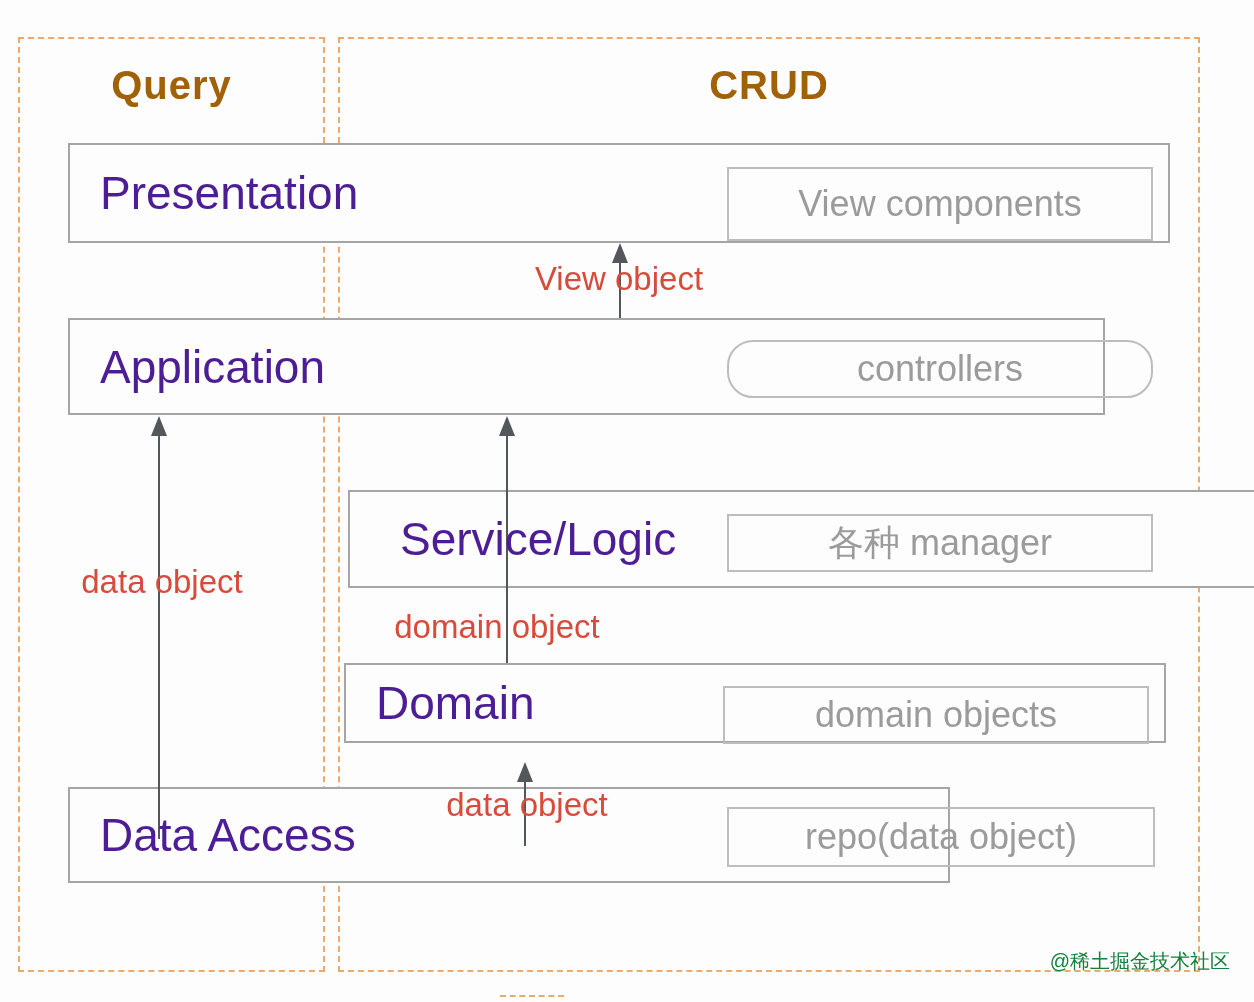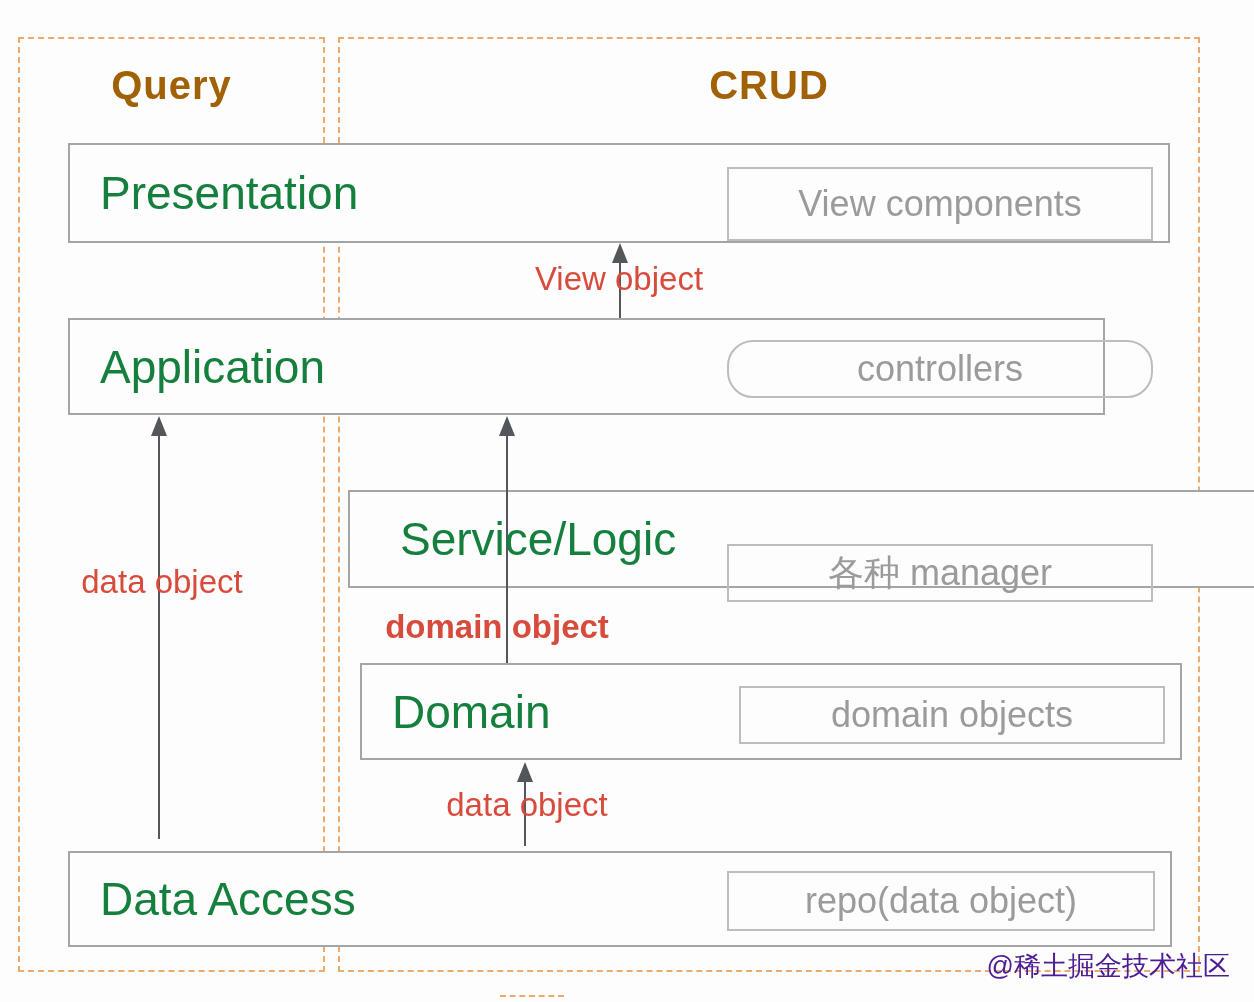--- a/index.html
+++ b/index.html
@@ -13,21 +13,21 @@
   .region-title{
     position:absolute;width:100%;text-align:center;top:24px;
     font-size:40px;font-weight:bold;color:#a16207;letter-spacing:1px;
   }
   
   .layer{
     position:absolute;background:#fdfdfd;border:2px solid #a5a5a5;
     box-sizing:border-box;display:flex;align-items:center;
   }
   .layer-label{
-    font-size:46px;color:#15803d;padding-left:30px;white-space:nowrap;
+    font-size:46px;color:#4c1d95;padding-left:30px;white-space:nowrap;
     position:relative;z-index:6;
   }
   .component{
     position:absolute;border:2px solid #bdbdbd;box-sizing:border-box;
     display:flex;align-items:center;justify-content:center;
     font-size:36px;color:#9b9b9b;background:transparent;white-space:nowrap;
   }
   
   .arrow{position:absolute;z-index:5;}
   .arrow .shaft{position:absolute;width:2px;background:#53565a;left:-1px;}
@@ -35,21 +35,21 @@
     position:absolute;left:-8px;width:0;height:0;
     border-left:8px solid transparent;border-right:8px solid transparent;
     border-bottom:20px solid #53565a;
   }
   
   .flow-label{
     position:absolute;transform:translateX(-50%);z-index:7;
     font-size:33px;color:#d84b3c;white-space:nowrap;
   }
   .watermark{
-    position:absolute;font-size:27px;color:#4c1d95;z-index:8;white-space:nowrap;
+    position:absolute;font-size:20px;color:#15803d;z-index:8;white-space:nowrap;
   }
   .dash-fragment{position:absolute;border-top:2px dashed #edaa6e;}
 </style>
 </head>
 <body>
 
 <div id="stage">
 
   <div class="region" style="left:18px;top:37px;width:307px;height:935px;">
     <div class="region-title">Query</div>
@@ -68,33 +68,33 @@
 
   <div class="layer" style="left:68px;top:318px;width:1037px;height:97px;">
     <span class="layer-label">Application</span>
     <div class="component" style="left:657px;top:20px;width:426px;height:58px;border-radius:26px;">
       <span>controllers</span>
     </div>
   </div>
 
   <div class="layer" style="left:348px;top:490px;width:994px;height:98px;padding-left:20px;">
     <span class="layer-label">Service/Logic</span>
-    <div class="component" style="left:377px;top:22px;width:426px;height:58px;margin-top:30px;">
+    <div class="component" style="left:377px;top:22px;width:426px;height:58px;">
       <span>各种 manager</span>
     </div>
   </div>
 
-  <div class="layer" style="left:360px;top:663px;width:822px;height:97px;">
+  <div class="layer" style="left:344px;top:663px;width:822px;height:80px;">
     <span class="layer-label">Domain</span>
     <div class="component" style="left:377px;top:21px;width:426px;height:58px;">
       <span>domain objects</span>
     </div>
   </div>
 
-  <div class="layer" style="left:68px;top:851px;width:1104px;height:96px;">
+  <div class="layer" style="left:68px;top:787px;width:882px;height:96px;">
     <span class="layer-label">Data Access</span>
     <div class="component" style="left:657px;top:18px;width:428px;height:60px;">
       <span>repo(data object)</span>
     </div>
   </div>
 
   <div class="arrow" style="left:620px;top:0;">
     <div class="head" style="top:243px;"></div>
     <div class="shaft" style="top:258px;height:60px;"></div>
   </div>
@@ -109,20 +109,20 @@
     <div class="shaft" style="top:431px;height:232px;"></div>
   </div>
 
   <div class="arrow" style="left:525px;top:0;">
     <div class="head" style="top:762px;"></div>
     <div class="shaft" style="top:777px;height:69px;"></div>
   </div>
 
   <div class="flow-label" style="left:619px;top:260px;">View object</div>
   <div class="flow-label" style="left:162px;top:563px;">data object</div>
-  <div class="flow-label" style="left:497px;top:608px;font-weight:bold;">domain object</div>
+  <div class="flow-label" style="left:497px;top:608px;">domain object</div>
   <div class="flow-label" style="left:527px;top:786px;">data object</div>
 
   <div class="watermark" style="right:24px;top:948px;">@稀土掘金技术社区</div>
 
   <div class="dash-fragment" style="left:500px;top:995px;width:64px;"></div>
 
 </div>
 
 </body></html>

